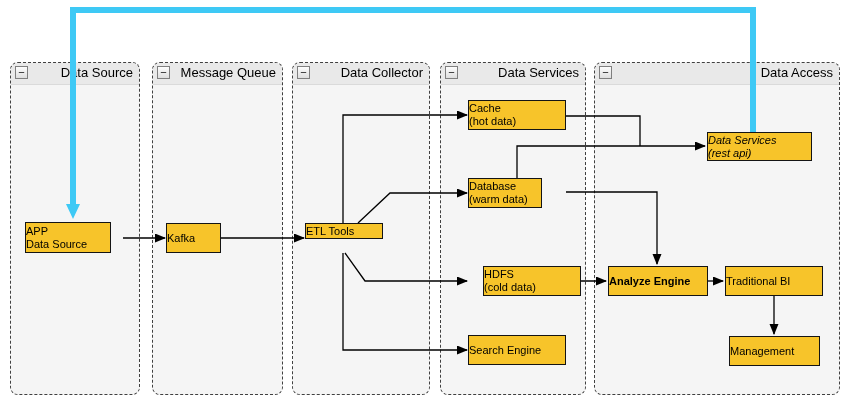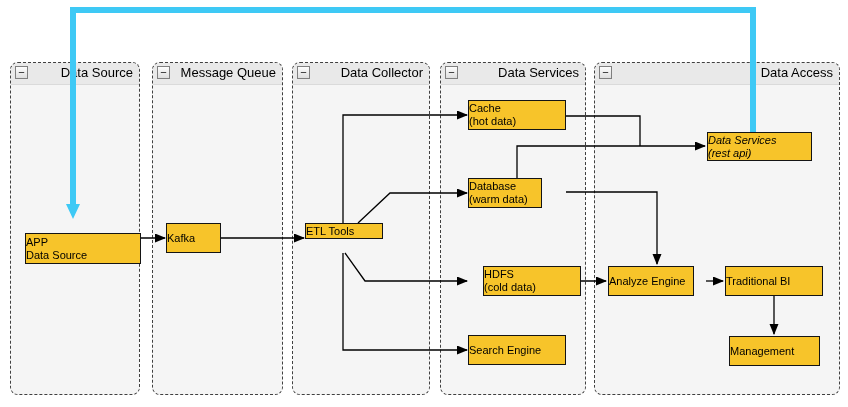--- a/index.html
+++ b/index.html
@@ -86,21 +86,21 @@
     <polyline class="edge" points="345,253 365,281 467,281" marker-end="url(#arrow)"></polyline>
     <polyline class="edge" points="343,253 343,350 467,350" marker-end="url(#arrow)"></polyline>
     <polyline class="edge" points="566,116 640,116 640,146"></polyline>
     <polyline class="edge" points="517,178 517,146 705,146" marker-end="url(#arrow)"></polyline>
     <polyline class="edge" points="566,192 657,192 657,264" marker-end="url(#arrow)"></polyline>
     <polyline class="edge" points="566,281 606,281" marker-end="url(#arrow)"></polyline>
     <polyline class="edge" points="706,281 723,281" marker-end="url(#arrow)"></polyline>
     <polyline class="edge" points="774,296 774,334" marker-end="url(#arrow)"></polyline>
   </svg>
 
-  <div class="node" style="left:25px;top:222px;width:116px;height:31px;margin-top:11px;">
+  <div class="node" style="left:25px;top:222px;width:86px;height:31px;">
     <span>APP</span>
     <span>Data Source</span>
   </div>
   <div class="node" style="left:166px;top:223px;width:55px;height:30px;">
     <span>Kafka</span>
   </div>
   <div class="node" style="left:305px;top:223px;width:78px;height:16px;">
     <span>ETL Tools</span>
   </div>
   <div class="node" style="left:468px;top:100px;width:98px;height:30px;">
@@ -115,21 +115,21 @@
     <span>HDFS</span>
     <span>(cold data)</span>
   </div>
   <div class="node" style="left:468px;top:335px;width:98px;height:30px;">
     <span>Search Engine</span>
   </div>
   <div class="node" style="left:707px;top:132px;width:105px;height:29px;font-style:italic;">
     <span>Data Services</span>
     <span>(rest api)</span>
   </div>
-  <div class="node" style="left:608px;top:266px;width:86px;height:30px;">
+  <div class="node" style="left:608px;top:266px;width:100px;height:30px;font-weight:bold;">
     <span>Analyze Engine</span>
   </div>
   <div class="node" style="left:725px;top:266px;width:98px;height:30px;">
     <span>Traditional BI</span>
   </div>
   <div class="node" style="left:729px;top:336px;width:91px;height:30px;">
     <span>Management</span>
   </div>
 
 </div>

